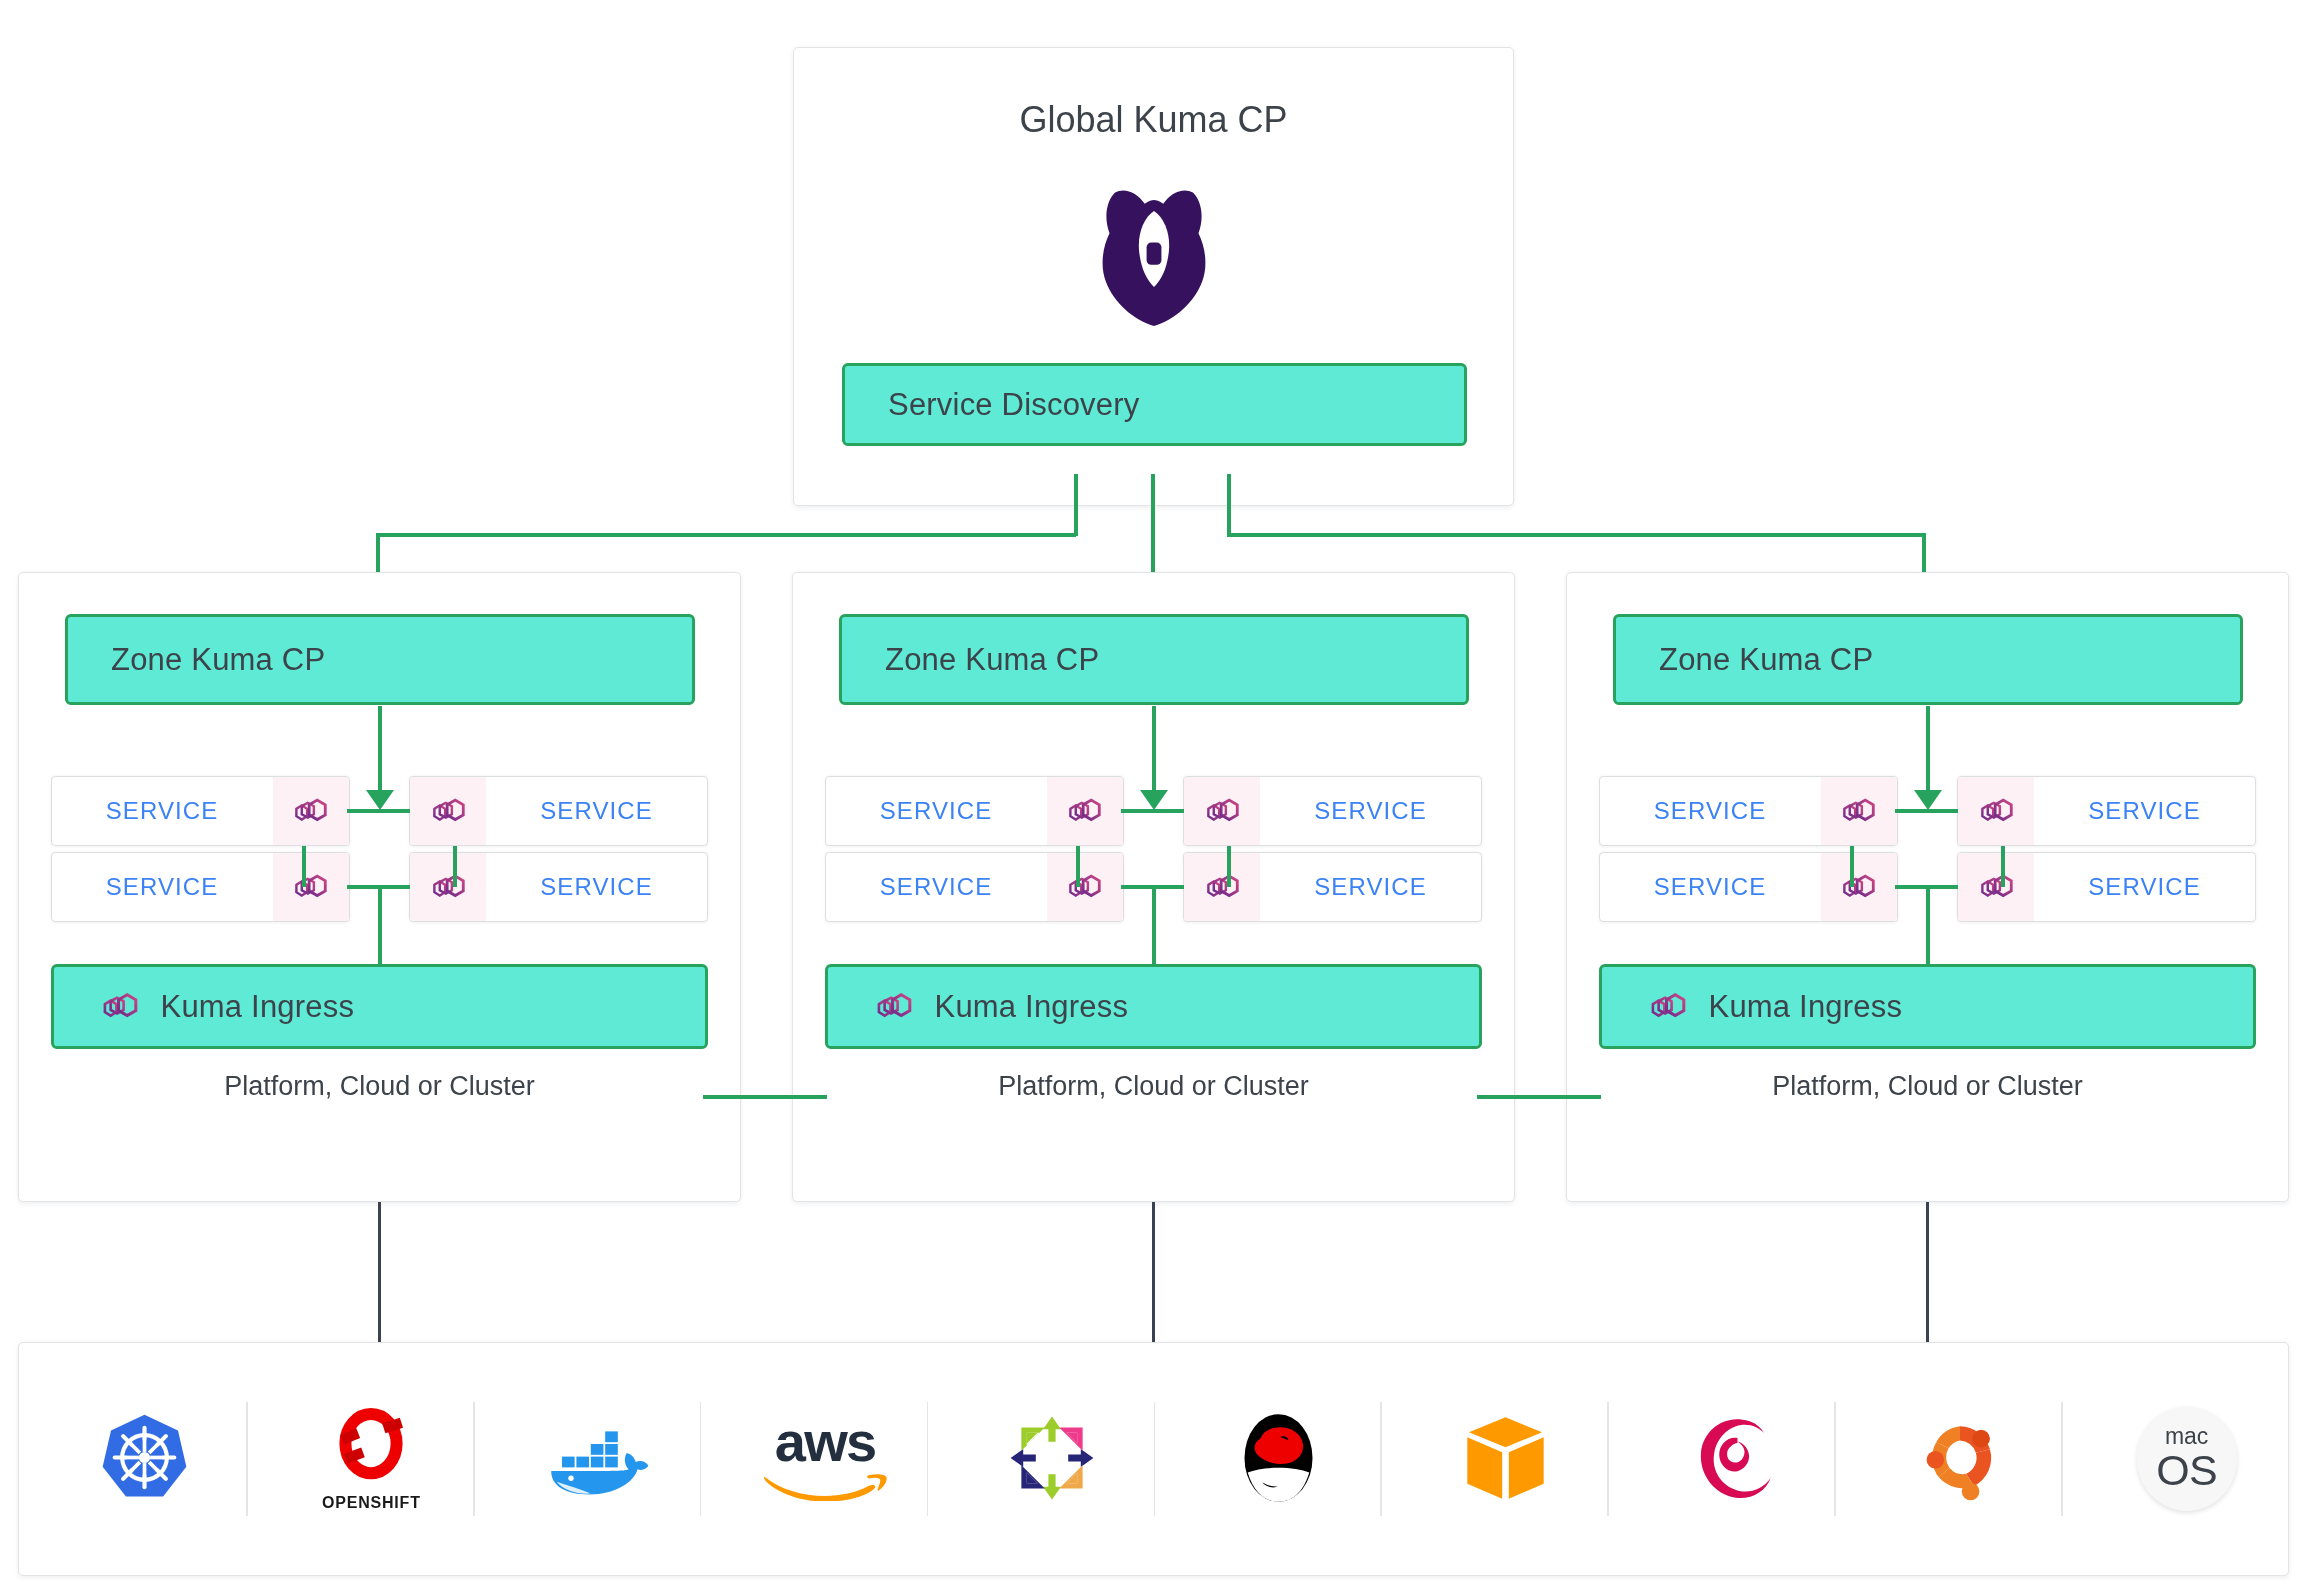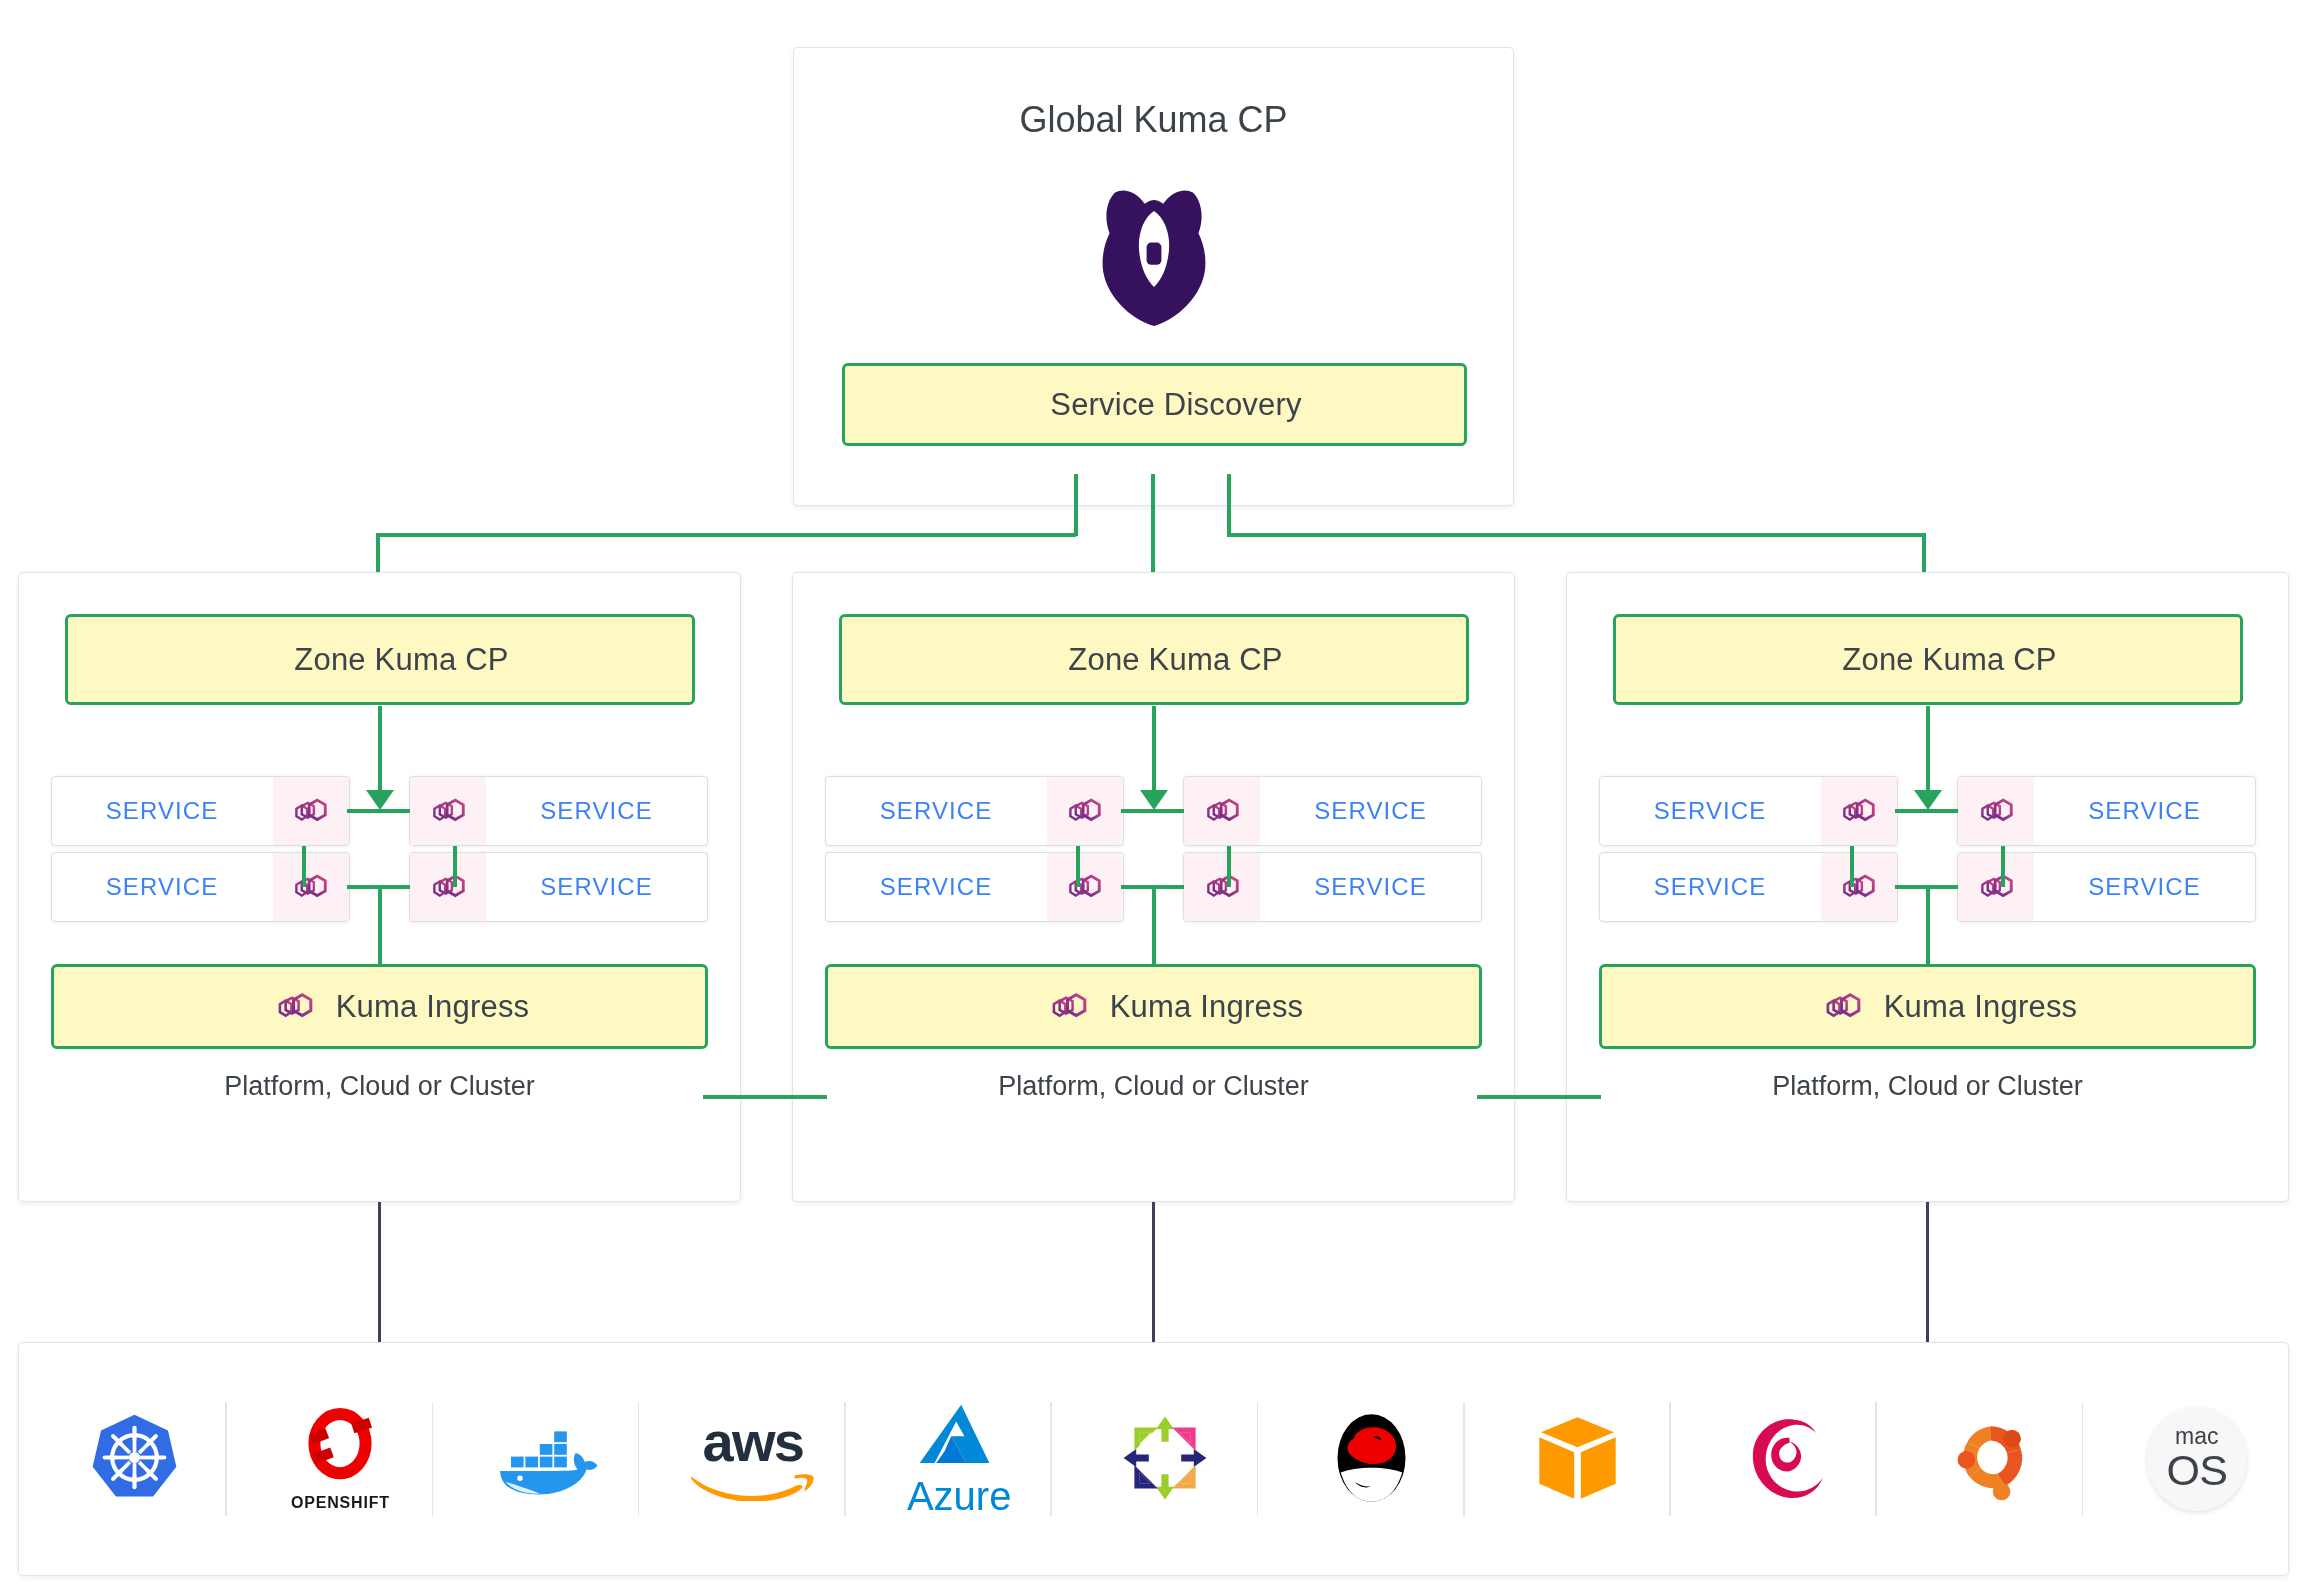--- a/index.html
+++ b/index.html
@@ -12,22 +12,22 @@
 
   
   .panel{
     position:absolute;background:#ffffff;border:1.7px solid #e2e4e7;border-radius:5px;
     box-shadow:0 1.7px 5px rgba(20,25,40,.07);box-sizing:border-box;
   }
 
   
   .greenbox{
     position:absolute;box-sizing:border-box;
-    background:#fef9c3;border:3.3px solid #27a35e;border-radius:5.8px;
-    display:flex;align-items:center;justify-content:center;padding-left:43px;
+    background:#5eead4;border:3.3px solid #27a35e;border-radius:5.8px;
+    display:flex;align-items:center;padding-left:43px;
   }
   .greenbox .lbl{font-size:31px;color:#3d434b;letter-spacing:0.2px;}
 
   
   .svcwrap{position:absolute;display:flex;box-sizing:border-box;
     border:1.7px solid #dcdee1;border-radius:4.1px;background:#fff;overflow:hidden;
     box-shadow:0 0.8px 3.3px rgba(20,25,40,.06);}
   .svcwrap.rev{flex-direction:row-reverse;}
   .svc-name{flex:1;display:flex;align-items:center;justify-content:center;
     font-size:24px;font-weight:normal;letter-spacing:1.1px;color:#3b82f6;}
@@ -468,31 +468,20 @@
           <span style="font-size:56px;font-weight:bold;color:#232f3e;letter-spacing:-1.7px;line-height:1;">aws</span>
           <span>
             <svg viewBox="0 0 120 28" width="129" height="30" aria-hidden="true">
               <path fill="#ff9900" d="M4 6 C26 24 70 30 100 14 C104 12 108 13 106 16 C96 26 70 30 50 28 C30 26 12 18 4 9 C2 6 2 5 4 6 Z"></path>
               <path fill="#ff9900" d="M100 4 C108 2 116 3 117 6 C118 10 113 16 110 18 C109 19 108 18 109 16 C111 11 112 8 110 7 C108 6 104 6 101 7 C99 7 98 5 100 4 Z"></path>
             </svg>
           </span>
         </span>
       </div>
 
-      <div class="logo-cell">
-        <span style="display:flex;flex-direction:column;align-items:center;gap:0px;">
-          <span>
-            <svg viewBox="0 0 100 84" width="83" height="70" aria-hidden="true">
-              <path fill="#0089d6" d="M52 2 L86 72 L58 72 L40 40 L56 40 L46 22 L20 72 L2 72 Z"></path>
-              <path fill="#0078d4" d="M40 40 L58 72 L22 72 L32 58 Z"></path>
-            </svg>
-          </span>
-          <span style="font-size:40px;color:#0089d6;line-height:1;">Azure</span>
-        </span>
-      </div>
 
       <div class="logo-cell">
         <span>
           <svg viewBox="0 0 100 100" width="90" height="90" aria-hidden="true">
             <g>
               <path fill="#9ccd2a" d="M50 4 L60 18 L54 18 L54 32 L46 32 L46 18 L40 18 Z"></path>
               <path fill="#9ccd2a" d="M50 96 L40 82 L46 82 L46 68 L54 68 L54 82 L60 82 Z"></path>
               <path fill="#262577" d="M4 50 L18 40 L18 46 L32 46 L32 54 L18 54 L18 60 Z"></path>
               <path fill="#262577" d="M96 50 L82 60 L82 54 L68 54 L68 46 L82 46 L82 40 Z"></path>
               <path fill="#9ccd2a" d="M14 14 L42 14 L28 28 Z" opacity="0"></path>

